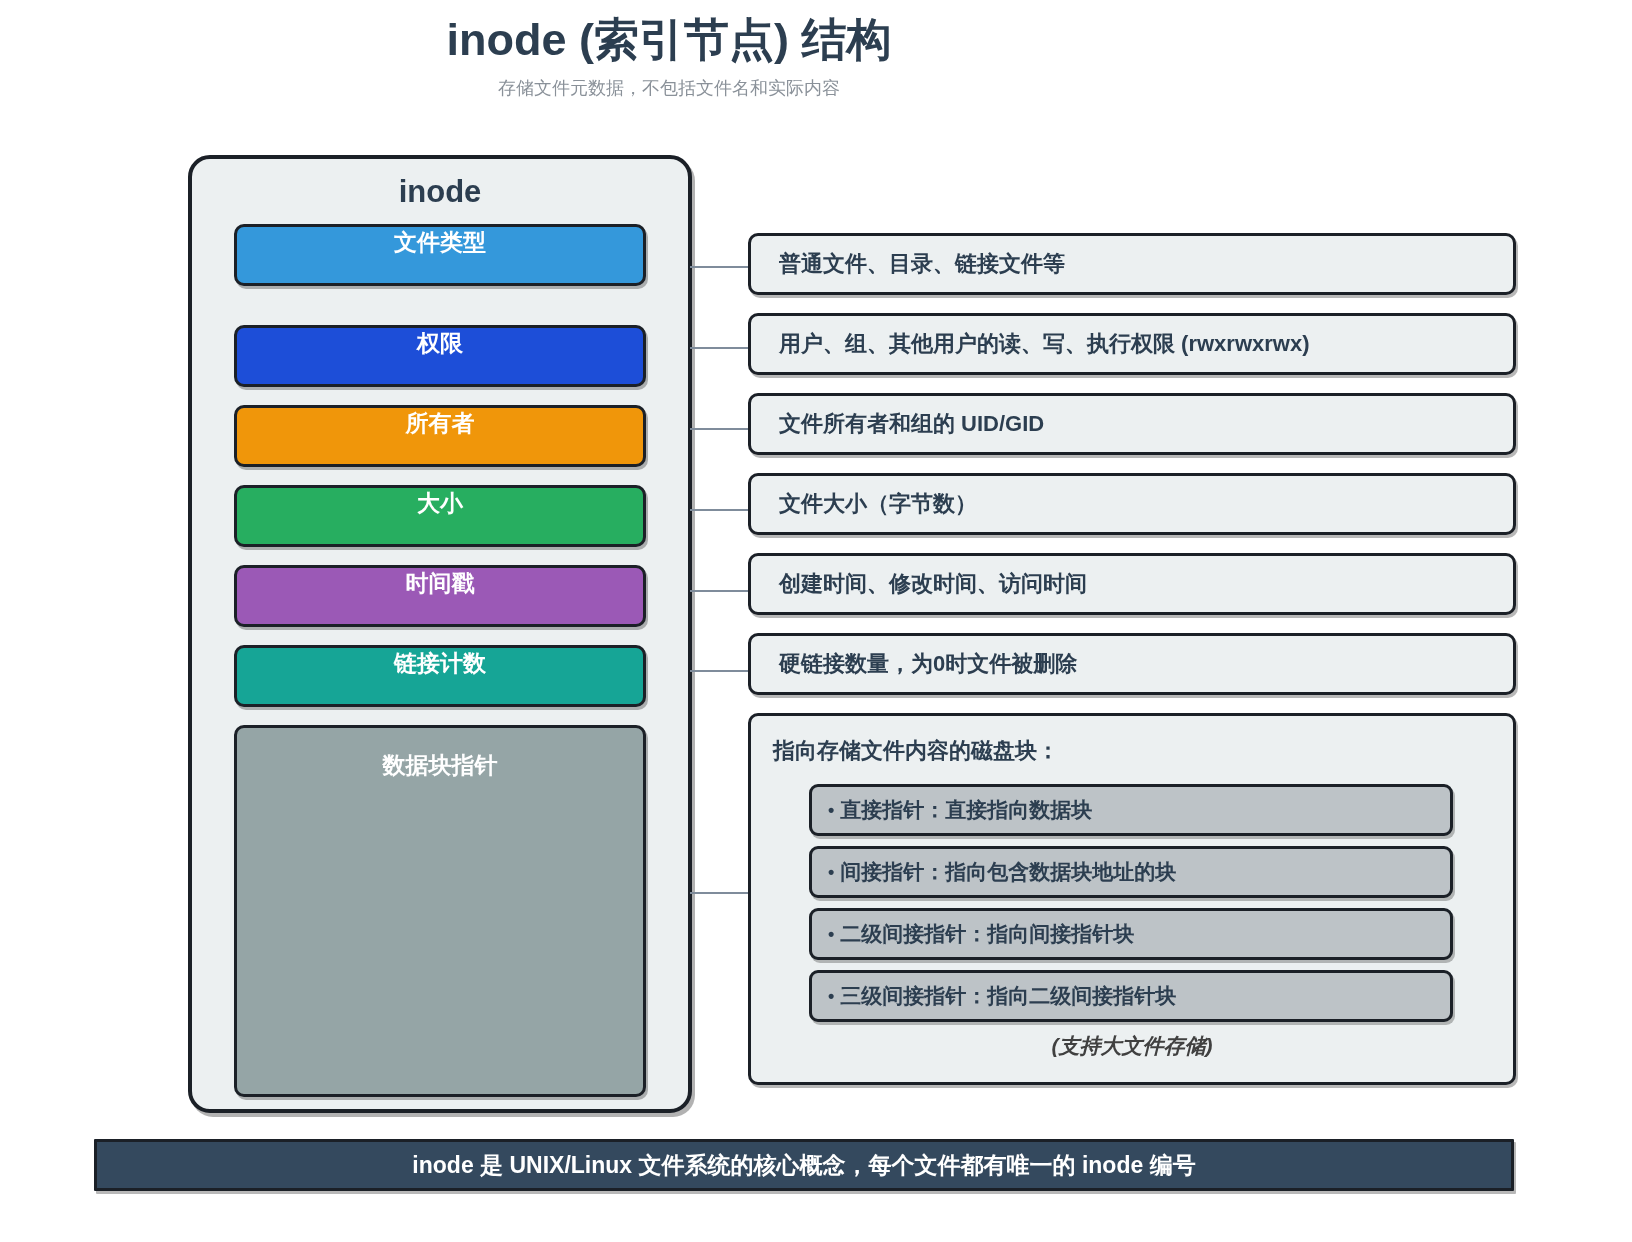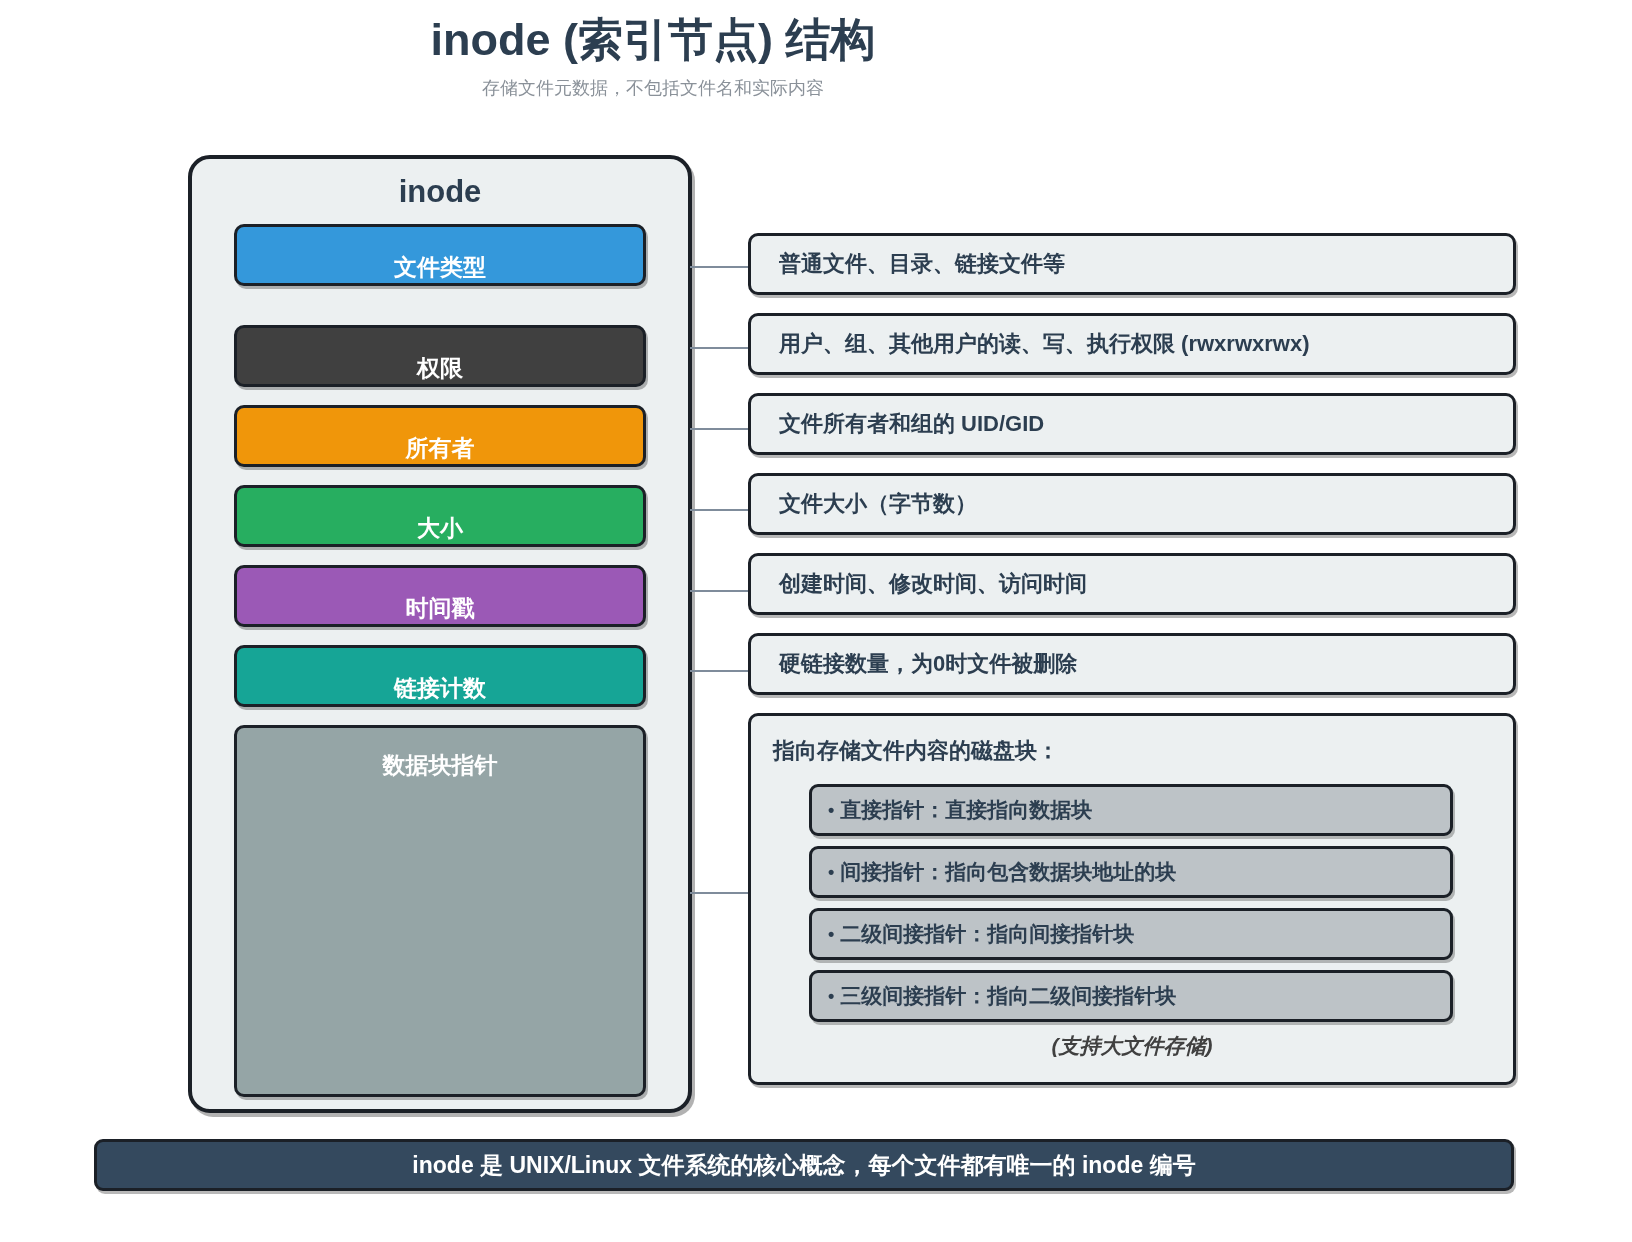--- a/index.html
+++ b/index.html
@@ -12,21 +12,21 @@
     height: 1242px;
     font-family: "Liberation Sans", "DejaVu Sans", sans-serif;
     color: #2c3e50;
     overflow: hidden;
     position: relative;
   }
 
   
   .header {
     position: absolute;
-    left: 0;
+    left: 16px;
     top: 0;
     width: 1306px;
     text-align: center;
   }
   .page-title {
     margin: 0;
     padding-top: 14px;
     font-size: 45px;
     font-weight: bold;
     color: #2c3e50;
@@ -66,21 +66,21 @@
   .field-list {
     padding: 0 42px;
   }
   .field {
     height: 62px;
     margin-bottom: 18px;
     border: 3px solid #1b2027;
     border-radius: 10px;
     box-sizing: border-box;
     display: flex;
-    align-items: flex-end;
+    align-items: flex-start;
     justify-content: center;
     color: #ffffff;
     font-size: 23px;
     font-weight: bold;
     box-shadow: 2px 3px 0 rgba(0,0,0,0.28);
   }
   .field.block-ptr {
     height: 372px;
     align-items: flex-start;
     padding-top: 22px;
@@ -162,21 +162,21 @@
 
   
   .footer-banner {
     position: absolute;
     left: 94px;
     top: 1139px;
     width: 1420px;
     height: 52px;
     background: #34495e;
     border: 3px solid #1b2027;
-    border-radius: 9px;
+    border-radius: 1px;
     box-sizing: border-box;
     display: flex;
     align-items: center;
     justify-content: center;
     color: #ffffff;
     font-size: 23px;
     font-weight: bold;
     box-shadow: 2px 3px 0 rgba(0,0,0,0.28);
   }
 </style>
@@ -187,21 +187,21 @@
   <h1 class="page-title">inode (索引节点) 结构</h1>
   <p class="page-subtitle">存储文件元数据，不包括文件名和实际内容</p>
 </div>
 
 <div class="inode-box">
   <div class="inode-title">inode</div>
   <div class="field-list">
     <div class="field" style="background: rgb(52, 152, 219);">
       <span>文件类型</span>
     </div>
-    <div class="field" style="background: #404040; margin-top: 39px;">
+    <div class="field" style="background: #1d4ed8; margin-top: 39px;">
       <span>权限</span>
     </div>
     <div class="field" style="background: rgb(240, 150, 10);">
       <span>所有者</span>
     </div>
     <div class="field" style="background: rgb(39, 174, 96);">
       <span>大小</span>
     </div>
     <div class="field" style="background: rgb(155, 89, 182);">
       <span>时间戳</span>

